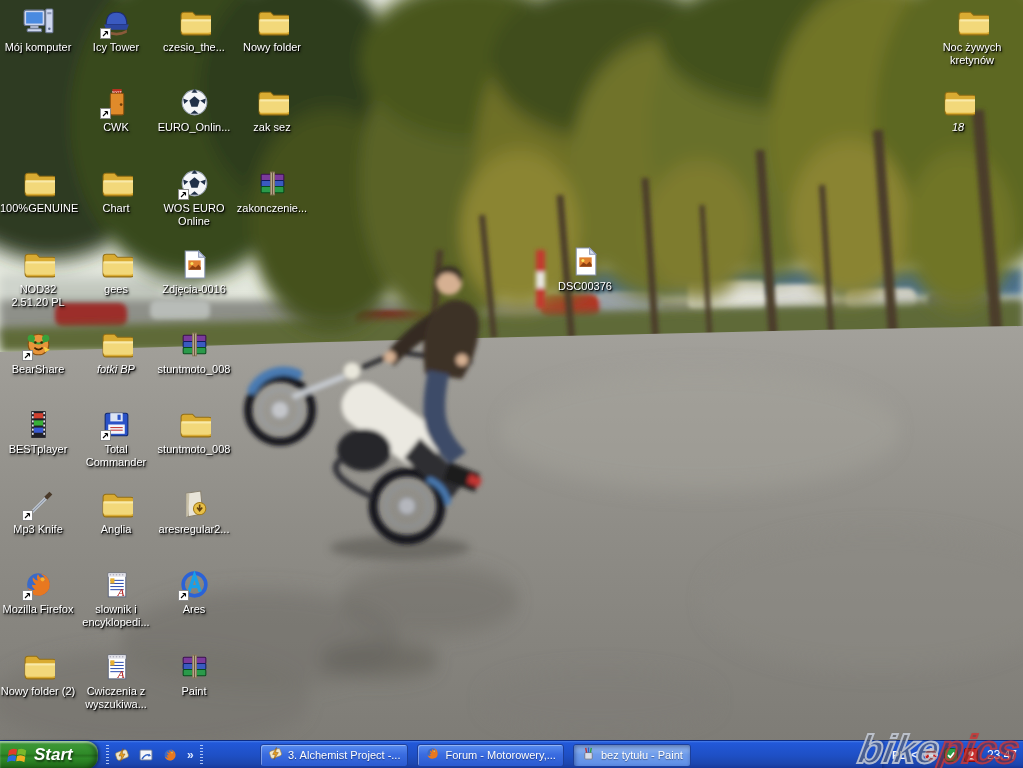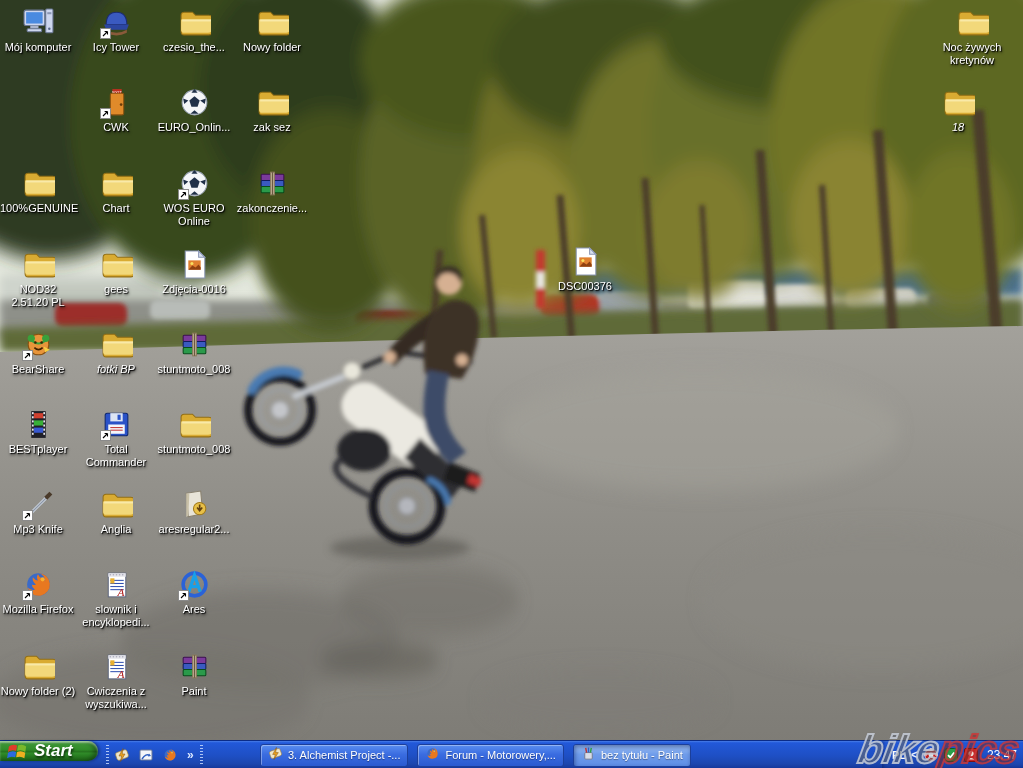--- a/index.html
+++ b/index.html
@@ -14,21 +14,21 @@
   .glyph>svg{width:100%;height:100%;display:block;}
   .sc-arrow{position:absolute;left:0;bottom:0;width:11px;height:11px;}
   .sc-arrow svg{width:100%;height:100%;display:block;}
   .icon-label{margin-top:2px;font-size:11px;line-height:13px;color:#fff;
       text-shadow:1px 1px 1px #000,1px 2px 3px rgba(0,0,0,.85);}
 
   
   .taskbar{position:absolute;left:0;bottom:0;width:1023px;height:28px;z-index:40;
       background:linear-gradient(#4f82e8 0%,#2b63e0 4%,#2258d8 9%,#1e4fc4 55%,#1c46ae 85%,#16389b 100%);
       border-top:1px solid #0b2c88;box-sizing:border-box;}
-  .start-btn{position:absolute;left:0;top:0;height:20px;width:98px;display:flex;align-items:center;
+  .start-btn{position:absolute;left:0;top:0;height:28px;width:98px;display:flex;align-items:center;
       gap:5px;padding-left:7px;box-sizing:border-box;cursor:pointer;
       background:linear-gradient(#7cc873 0%,#3f9a38 10%,#2f8a28 45%,#27741f 52%,#2f8a28 62%,#1d6416 100%);
       border-radius:0 12px 12px 0;
       box-shadow:inset 0 2px 2px rgba(255,255,255,.4),inset -4px 0 5px rgba(0,0,0,.35),2px 0 3px rgba(0,0,0,.35);}
   .start-flag{width:22px;height:20px;}
   .start-flag svg{width:100%;height:100%;}
   .start-text{color:#fff;font-size:17px;font-style:italic;font-weight:bold;
       text-shadow:1px 2px 2px rgba(0,0,0,.55);}
   .ql{position:absolute;left:102px;top:0;height:28px;display:flex;align-items:center;gap:4px;padding:0 4px;}
   .grip{width:3px;height:20px;background:repeating-linear-gradient(rgba(190,210,250,.9) 0 1px,transparent 1px 3px);}

